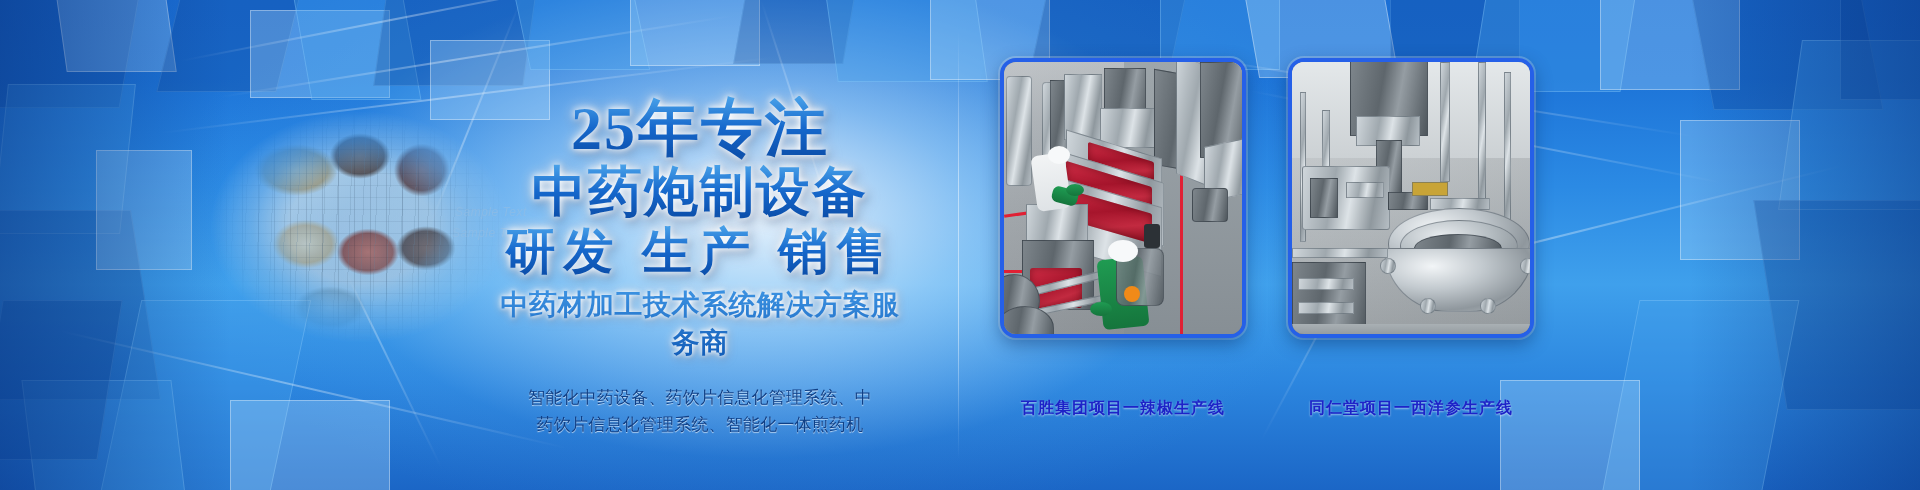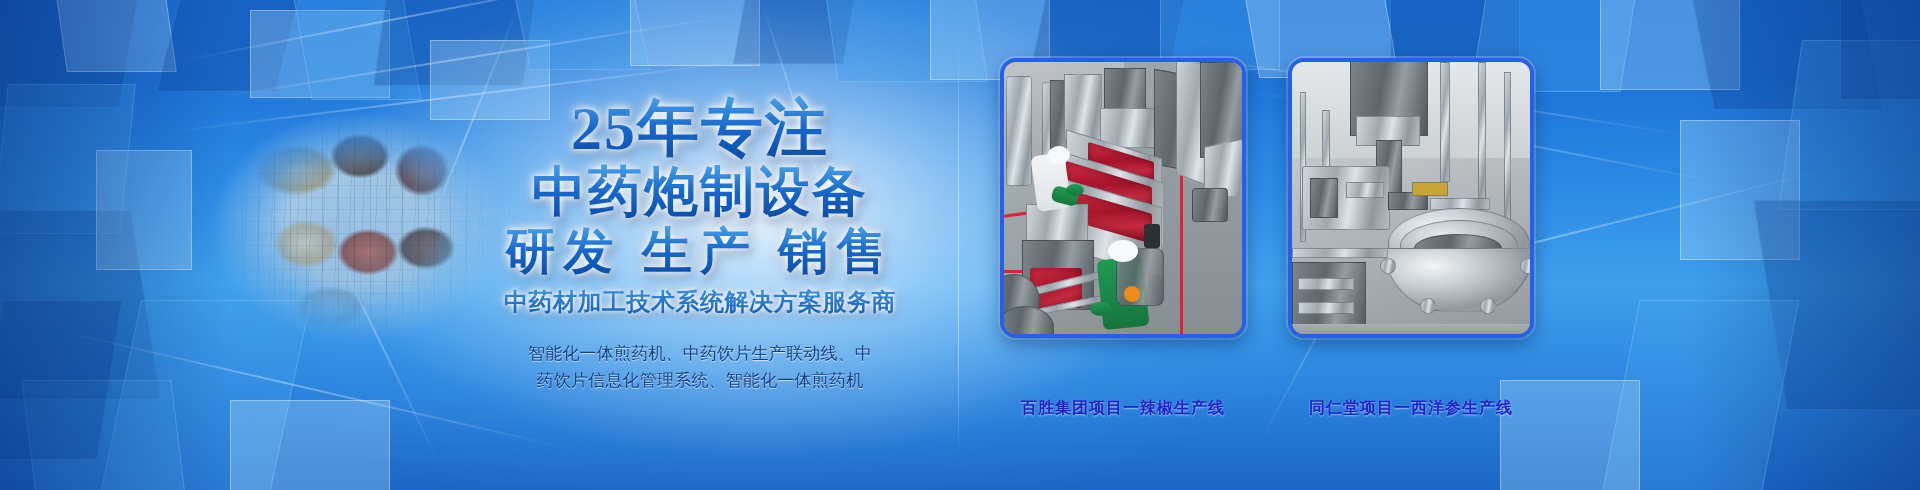--- a/index.html
+++ b/index.html
@@ -104,21 +104,21 @@
     background-clip: text;
     -webkit-text-fill-color: transparent;
     filter: drop-shadow(0 0 3px #ffffff) drop-shadow(0 0 6px #ffffff) drop-shadow(2px 3px 3px rgba(10,50,110,0.45));
     paint-order: stroke fill;
   }
   #headline-1 { font-size: 62px; }
   #headline-2 { font-size: 54px; margin-top: 2px; }
   #headline-3 { font-size: 50px; margin-top: 4px; letter-spacing: 8px; }
   #tagline {
     margin-top: 8px;
-    font-size: 24px;
+    font-size: 28px;
     font-weight: 800;
     letter-spacing: .5px;
     color: #0d58b6;
     background: linear-gradient(180deg, #3e95e4 0%, #0f59b6 100%);
     -webkit-background-clip: text;
     background-clip: text;
     -webkit-text-fill-color: transparent;
     filter: drop-shadow(0 0 2px #ffffff) drop-shadow(0 0 4px #ffffff) drop-shadow(1px 2px 2px rgba(10,50,110,0.35));
   }
   #body-copy {
@@ -271,21 +271,21 @@
   <span class="sample-text" style="left:452px; top:226px;">Sample Text2</span>
 
   <div id="divider"></div>
 
   <div id="headline-block">
     <div class="hl" id="headline-1">25年专注</div>
     <div class="hl" id="headline-2">中药炮制设备</div>
     <div class="hl" id="headline-3">研发 生产 销售</div>
     <div id="tagline">中药材加工技术系统解决方案服务商</div>
     <div id="body-copy">
-      <div>智能化一体煎药机、中药饮片生产联动线、中</div>
+      <div>智能化中药设备、药饮片信息化管理系统、中</div>
       <div>药饮片信息化管理系统、智能化一体煎药机</div>
     </div>
   </div>
 
   <div class="photo-card" id="photo-card-1">
     <div class="photo-inner" id="photo-1-art">
       <div class="pf floor" style="left:120px; top:0;    width:126px; height:280px;"></div>
       <div class="pf red-line" style="left:176px; top:0;    width:3px;   height:280px;"></div>
       <div class="pf red-line" style="left:0;     top:150px;width:40px;  height:3px; transform:rotate(-8deg);"></div>
       <div class="pf red-line" style="left:0;     top:208px;width:34px;  height:3px;"></div>

